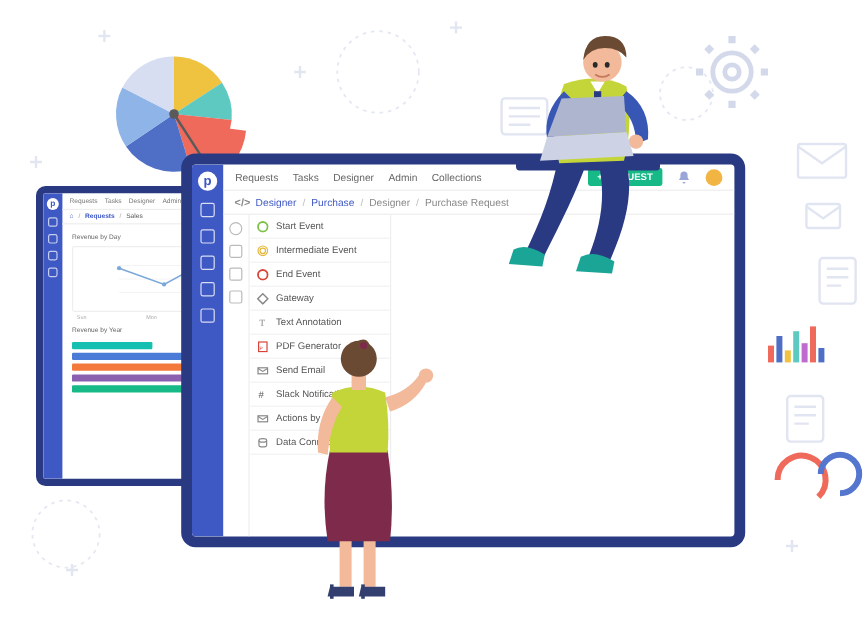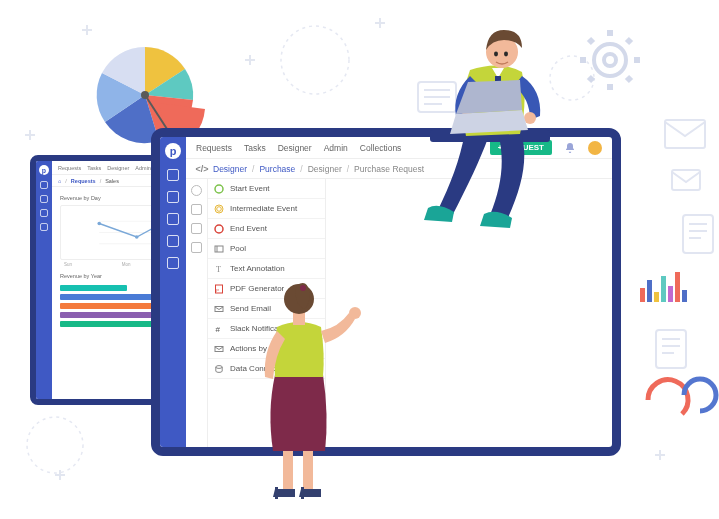--- a/index.html
+++ b/index.html
@@ -352,25 +352,24 @@
             <span class="pic">
               <svg width="10" height="10">
                 <circle cx="5" cy="5" r="4" fill="none" stroke="#d9443a" stroke-width="1.5"></circle>
               </svg>
             </span>
             <span>End Event</span>
           </div>
           <div class="item">
             <span class="pic">
               <svg width="10" height="10">
-                <rect x="1" y="2" width="8" height="6" fill="none" stroke="#888" stroke-width="1"></rect>
-                <line x1="3" y1="2" x2="3" y2="8" stroke="#888" stroke-width="1"></line>
-              </svg>
-            </span>
-            <span>Pool</span>
+                <rect x="2" y="2" width="6" height="6" fill="none" stroke="#888" stroke-width="1.2" transform="rotate(45 5 5)"></rect>
+              </svg>
+            </span>
+            <span>Gateway</span>
           </div>
           <div class="item">
             <span class="pic">
               <svg width="10" height="10">
                 <text x="2" y="8" font-size="8" fill="#888" font-family="serif">T</text>
               </svg>
             </span>
             <span>Text Annotation</span>
           </div>
           <div class="item">

